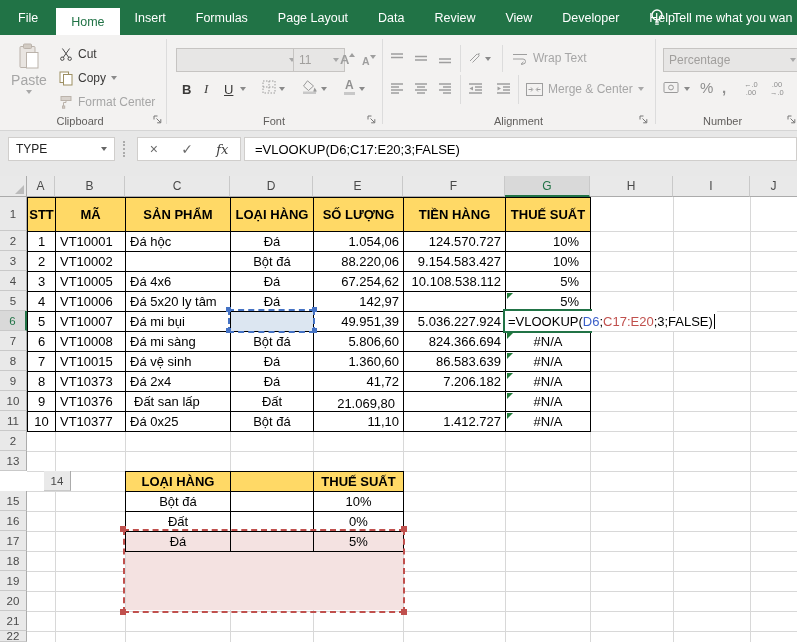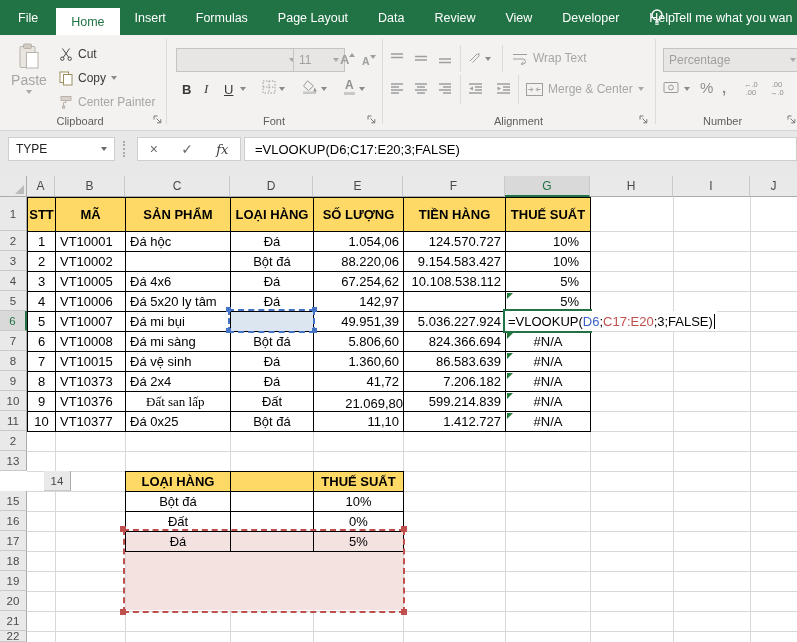--- a/index.html
+++ b/index.html
@@ -98,21 +98,21 @@
       </svg>
       <span class="en">Copy</span>
       <span class="car"></span>
     </div>
     <div class="sbtn" style="left:59px;top:57px">
       <svg width="14" height="14" viewBox="0 0 14 14">
         <rect x="2" y="1.5" width="10" height="4" fill="#D8D2CC" stroke="#BBB3AB"></rect>
         <path d="M7 5.5v2H4.5v3.5" fill="none" stroke="#BBB3AB"></path>
         <rect x="3.5" y="11" width="2.2" height="2.2" fill="#D8D2CC" stroke="#BBB3AB"></rect>
       </svg>
-      <span class="dis">Center Painter</span>
+      <span class="dis">Format Center</span>
     </div>
     <div class="glabel" style="left:0;width:160px">Clipboard</div>
     <svg class="launch" style="left:152px" width="11" height="11" viewBox="0 0 11 11">
       <path d="M2 2h3.5M2 2v3.5" stroke="#777" fill="none"></path>
         <path d="M4.5 4.5l4 4M8.8 5.2v3.6H5.2" stroke="#777" fill="none"></path>
     </svg>
     <div class="gdiv" style="left:166px"></div>
 
     <div class="combo" style="left:176px;top:13px;width:113px">
       <span></span>
@@ -343,24 +343,23 @@
       <div class="abs cell" style="left: 505px; top: 351px; width: 86px; height: 21px; border: 1px solid rgb(0, 0, 0); background: rgb(255, 255, 255); justify-content: center;">#N/A</div>
       <div class="abs cell" style="left: 27px; top: 371px; width: 29px; height: 21px; border: 1px solid rgb(0, 0, 0); background: rgb(255, 255, 255); justify-content: center;">8</div>
       <div class="abs cell" style="left: 55px; top: 371px; width: 71px; height: 21px; border: 1px solid rgb(0, 0, 0); background: rgb(255, 255, 255); justify-content: flex-start; padding-left: 4px;">VT10373</div>
       <div class="abs cell" style="left: 125px; top: 371px; width: 112px; height: 21px; border: 1px solid rgb(0, 0, 0); background: rgb(255, 255, 255); justify-content: flex-start; padding-left: 4px;">Đá 2x4</div>
       <div class="abs cell" style="left: 230px; top: 371px; width: 84px; height: 21px; border: 1px solid rgb(0, 0, 0); background: rgb(255, 255, 255); justify-content: center;">Đá</div>
       <div class="abs cell" style="left: 313px; top: 371px; width: 91px; height: 21px; border: 1px solid rgb(0, 0, 0); background: rgb(255, 255, 255); justify-content: flex-end; padding-right: 4px;">41,72</div>
       <div class="abs cell" style="left: 403px; top: 371px; width: 103px; height: 21px; border: 1px solid rgb(0, 0, 0); background: rgb(255, 255, 255); justify-content: flex-end; padding-right: 4px;">7.206.182</div>
       <div class="abs cell" style="left: 505px; top: 371px; width: 86px; height: 21px; border: 1px solid rgb(0, 0, 0); background: rgb(255, 255, 255); justify-content: center;">#N/A</div>
       <div class="abs cell" style="left: 27px; top: 391px; width: 29px; height: 21px; border: 1px solid rgb(0, 0, 0); background: rgb(255, 255, 255); justify-content: center;">9</div>
       <div class="abs cell" style="left: 55px; top: 391px; width: 71px; height: 21px; border: 1px solid rgb(0, 0, 0); background: rgb(255, 255, 255); justify-content: flex-start; padding-left: 4px;">VT10376</div>
-      <div class="abs cell" style="left: 125px; top: 391px; width: 106px; height: 21px; border: 1px solid rgb(0, 0, 0); background: rgb(255, 255, 255); justify-content: flex-start; padding-left: 20px; font-family: Liberation Serif, serif;">Đất san lấp</div>
+      <div class="abs cell" style="left: 125px; top: 391px; width: 106px; height: 21px; border: 1px solid rgb(0, 0, 0); background: rgb(255, 255, 255); justify-content: flex-start; padding-left: 8px;">Đất san lấp</div>
       <div class="abs cell" style="left: 230px; top: 391px; width: 84px; height: 21px; border: 1px solid rgb(0, 0, 0); background: rgb(255, 255, 255); justify-content: center;">Đất</div>
-      <div class="abs cell" style="left: 313px; top: 391px; width: 91px; height: 25px; border: 1px solid rgb(0, 0, 0); background: rgb(255, 255, 255); justify-content: flex-end; padding-right: 0;">21.069,80</div>
-      <div class="abs cell" style="left: 403px; top: 391px; width: 103px; height: 21px; border: 1px solid rgb(0, 0, 0); background: rgb(255, 255, 255); justify-content: flex-end; padding-right: 4px;">599.214.839</div>
+      <div class="abs cell" style="left: 313px; top: 391px; width: 91px; height: 25px; border: 1px solid rgb(0, 0, 0); background: rgb(255, 255, 255); justify-content: flex-end; padding-right: 8px;">21.069,80</div>
       <div class="abs cell" style="left: 505px; top: 391px; width: 86px; height: 21px; border: 1px solid rgb(0, 0, 0); background: rgb(255, 255, 255); justify-content: center;">#N/A</div>
       <div class="abs cell" style="left: 27px; top: 411px; width: 29px; height: 21px; border: 1px solid rgb(0, 0, 0); background: rgb(255, 255, 255); justify-content: center;">10</div>
       <div class="abs cell" style="left: 55px; top: 411px; width: 71px; height: 21px; border: 1px solid rgb(0, 0, 0); background: rgb(255, 255, 255); justify-content: flex-start; padding-left: 4px;">VT10377</div>
       <div class="abs cell" style="left: 125px; top: 411px; width: 106px; height: 21px; border: 1px solid rgb(0, 0, 0); background: rgb(255, 255, 255); justify-content: flex-start; padding-left: 4px;">Đá 0x25</div>
       <div class="abs cell" style="left: 230px; top: 411px; width: 84px; height: 21px; border: 1px solid rgb(0, 0, 0); background: rgb(255, 255, 255); justify-content: center;">Bột đá</div>
       <div class="abs cell" style="left: 313px; top: 411px; width: 91px; height: 21px; border: 1px solid rgb(0, 0, 0); background: rgb(255, 255, 255); justify-content: flex-end; padding-right: 4px;">11,10</div>
       <div class="abs cell" style="left: 403px; top: 411px; width: 103px; height: 21px; border: 1px solid rgb(0, 0, 0); background: rgb(255, 255, 255); justify-content: flex-end; padding-right: 4px;">1.412.727</div>
       <div class="abs cell" style="left: 505px; top: 411px; width: 86px; height: 21px; border: 1px solid rgb(0, 0, 0); background: rgb(255, 255, 255); justify-content: center;">#N/A</div>
       <div class="abs cell" style="left: 125px; top: 471px; width: 106px; height: 21px; background: rgb(255, 217, 102); border: 1px solid rgb(0, 0, 0); justify-content: center; font-weight: bold;">LOẠI HÀNG</div>
       <div class="abs cell" style="left: 230px; top: 471px; width: 84px; height: 21px; background: rgb(255, 217, 102); border: 1px solid rgb(0, 0, 0); justify-content: center; font-weight: bold;"></div>

